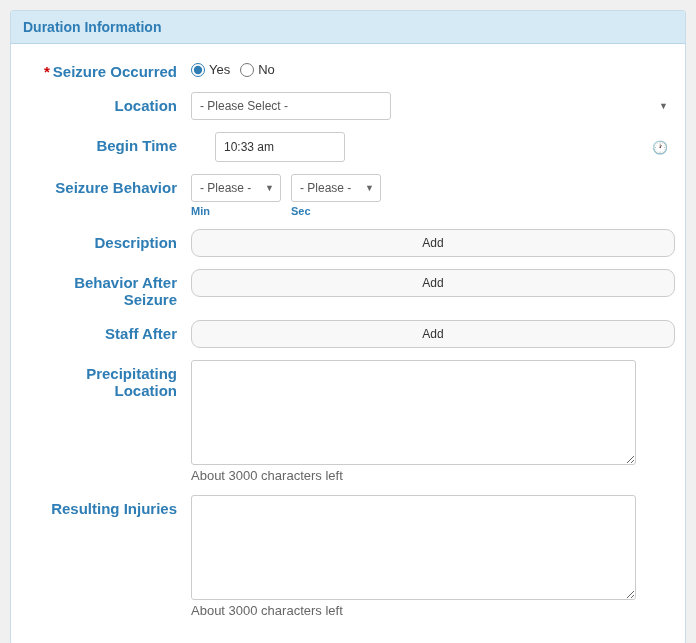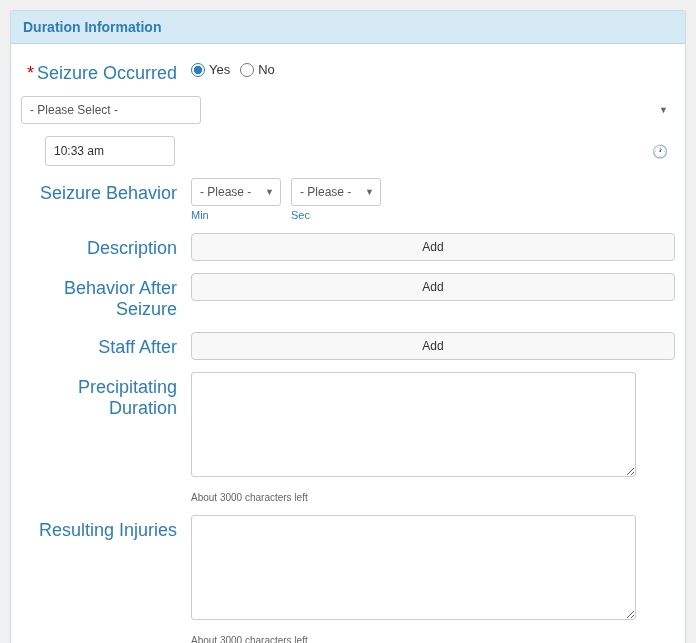--- a/index.html
+++ b/index.html
@@ -34,22 +34,22 @@
       display: flex;
       align-items: flex-start;
       margin-bottom: 12px;
     }
     .form-label {
       width: 170px;
       text-align: right;
       padding-right: 14px;
       padding-top: 5px;
       color: #2e7db5;
-      font-weight: normal;
-      font-size: 18px;
+      font-weight: bold;
+      font-size: 15px;
       flex-shrink: 0;
     }
     .form-label .required {
       color: #cc0000;
       margin-right: 3px;
     }
     .form-control-area {
       flex: 1;
       display: flex;
       flex-direction: column;
@@ -94,21 +94,21 @@
       content: '▼';
       position: absolute;
       right: 7px;
       top: 50%;
       transform: translateY(-50%);
       font-size: 9px;
       color: #666;
       pointer-events: none;
     }
     .location-select {
-      width: 180px;
+      width: 200px;
     }
     .time-input-wrapper {
       position: relative;
       display: inline-block;
     }
     .time-input {
       border: 1px solid #ccc;
       border-radius: 3px;
       padding: 4px 30px 4px 8px;
       font-size: 12px;
@@ -133,49 +133,50 @@
     }
     .duration-group {
       display: flex;
       flex-direction: column;
       align-items: flex-start;
     }
     .duration-label {
       font-size: 11px;
       color: #2e7db5;
       margin-top: 3px;
+      font-weight: bold;
     }
     .please-select-sm {
       width: 90px;
     }
     .add-btn {
       background: #f8f8f8;
       border: 1px solid #ccc;
-      border-radius: 4px;
+      border-radius: 9px;
       padding: 4px 16px;
       font-size: 12px;
       color: #333;
       cursor: pointer;
       height: 28px;
     }
     .textarea-field {
       width: 445px;
       height: 105px;
       border: 1px solid #ccc;
       border-radius: 3px;
       padding: 6px;
       font-size: 12px;
       color: #333;
       resize: both;
       font-family: Arial, sans-serif;
     }
     .char-count {
-      font-size: 10px;
+      font-size: 13px;
       color: #666;
-      margin-top: 15px;
+      margin-top: 3px;
     }
     .description-label {
       padding-top: 5px;
     }
   </style>
 </head>
 <body>
 
 <div class="panel">
   <div class="panel-header">
@@ -195,30 +196,36 @@
           </label>
           <label class="radio-label">
             <input type="radio" name="seizure_occurred" style="">
             <span>No</span>
           </label>
         </div>
       </div>
     </div>
 
     <div class="form-row">
+      <div class="form-label">
+        <span>Location</span>
+      </div>
       <div class="form-control-area">
         <div class="select-wrapper">
           <select class="location-select">
             <option>- Please Select -</option>
           </select>
         </div>
       </div>
     </div>
 
     <div class="form-row">
+      <div class="form-label">
+        <span>Begin Time</span>
+      </div>
       <div class="form-control-area">
         <div class="time-input-wrapper">
           <input type="text" class="time-input" value="10:33 am" style="">
           <span class="clock-icon">🕐</span>
         </div>
       </div>
     </div>
 
     <div class="form-row">
       <div class="form-label">
@@ -268,21 +275,21 @@
       <div class="form-label description-label">
         <span>Staff After</span>
       </div>
       <div class="form-control-area">
         <button class="add-btn">Add</button>
       </div>
     </div>
 
     <div class="form-row">
       <div class="form-label" style="padding-top: 5px;">
-        <span>Precipitating Duration</span>
+        <span>Precipitating Location</span>
       </div>
       <div class="form-control-area">
         <textarea class="textarea-field" style=""></textarea>
         <span class="char-count">About 3000 characters left</span>
       </div>
     </div>
 
     <div class="form-row">
       <div class="form-label" style="padding-top: 5px;">
         <span>Resulting Injuries</span>

